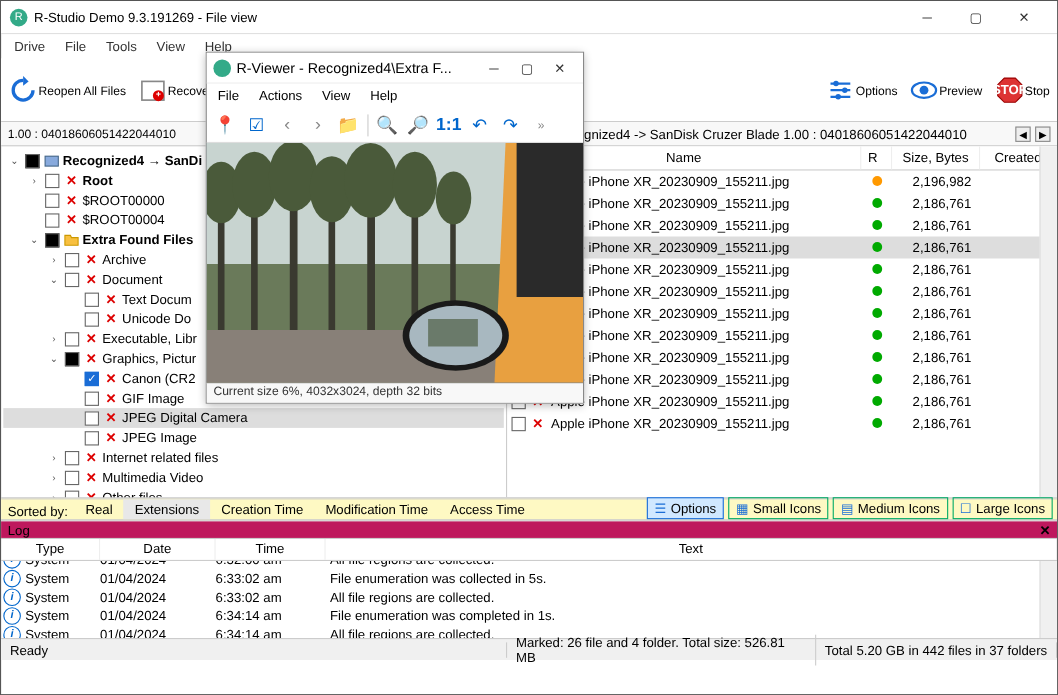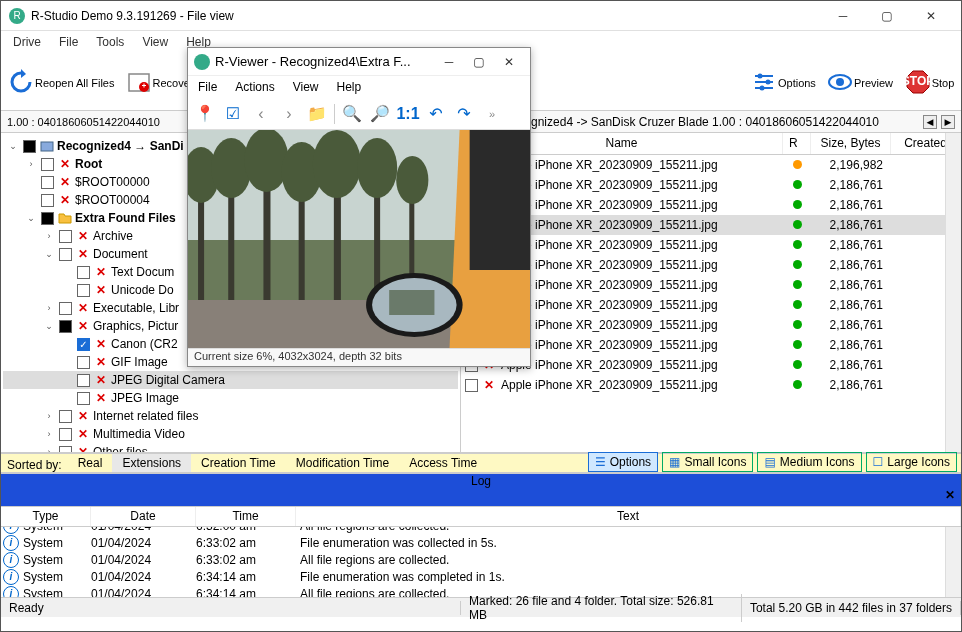--- a/index.html
+++ b/index.html
@@ -43,21 +43,21 @@
 .dot{display:inline-block; width:9px; height:9px; border-radius:50%;}
 .dot.g{background:#0a0;} .dot.o{background:#f90;}
 .sortrow{height:20px; display:flex; align-items:flex-end; border-bottom:1px solid #ccc; border-top:1px solid #ccc; background:#fef9c3;}
 .sortrow .lb{padding:0 6px;}
 .sortrow .opt{padding:2px 10px; cursor:pointer;}
 .sortrow .opt.act{background:#e8e8e8;}
 .viewbtns{margin-left:auto; display:flex; gap:4px; padding-right:4px;}
 .viewbtns .vb{border:1px solid #0a6; padding:2px 6px; display:flex; align-items:center; gap:4px; cursor:pointer; font-size:11px;}
 .viewbtns .vb.act{background:#d0e8ff; border-color:#1a6dd6;}
 .logsec{border-top:1px solid #ccc;}
-.loghdr{height:33px; display:flex; align-items:center; background:#1d4ed8; padding:0 6px; border-bottom:1px solid #ccc;flex-direction:column;}
+.loghdr{height:16px; display:flex; align-items:center; background:#be185d; padding:0 6px; border-bottom:1px solid #ccc;}
 .loghdr .x{margin-left:auto; cursor:pointer; font-weight:bold;}
 .logcols{height:20px; display:flex; border-bottom:1px solid #ccc;}
 .logcols>div{padding:2px 6px; border-right:1px solid #eee;}
 .lc-t{width:90px; text-align:center;} .lc-d{width:105px; text-align:center;} .lc-tm{width:100px; text-align:center;} .lc-tx{flex:1; text-align:center;}
 .logbody{height:70px; overflow:hidden; position:relative;}
 .lrow{height:17px; display:flex; align-items:center; font-size:12px;}
 .lrow .ic{width:16px; height:16px; border:1px solid #06c; border-radius:50%; color:#06c; font-size:10px; display:flex; align-items:center; justify-content:center; margin-left:2px; font-style:italic; font-weight:bold;}
 .lrow .t{width:72px; padding-left:4px;} .lrow .d{width:105px;} .lrow .tm{width:100px;} .lrow .tx{flex:1; padding-left:4px;}
 .statusbar{height:20px; display:flex; align-items:center; border-top:1px solid #ccc; background:#f0f0f0; font-size:11px;}
 .statusbar>div{padding:0 8px; border-right:1px solid #ccc;}

